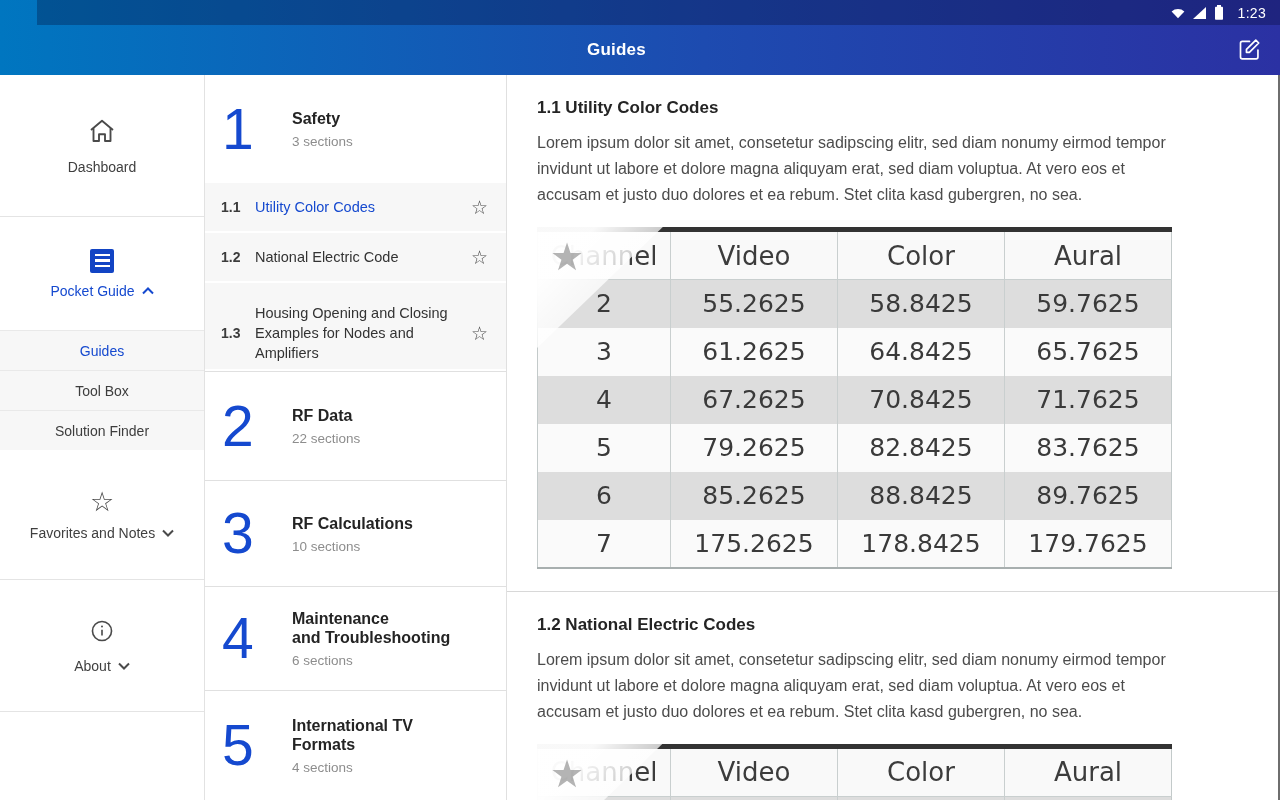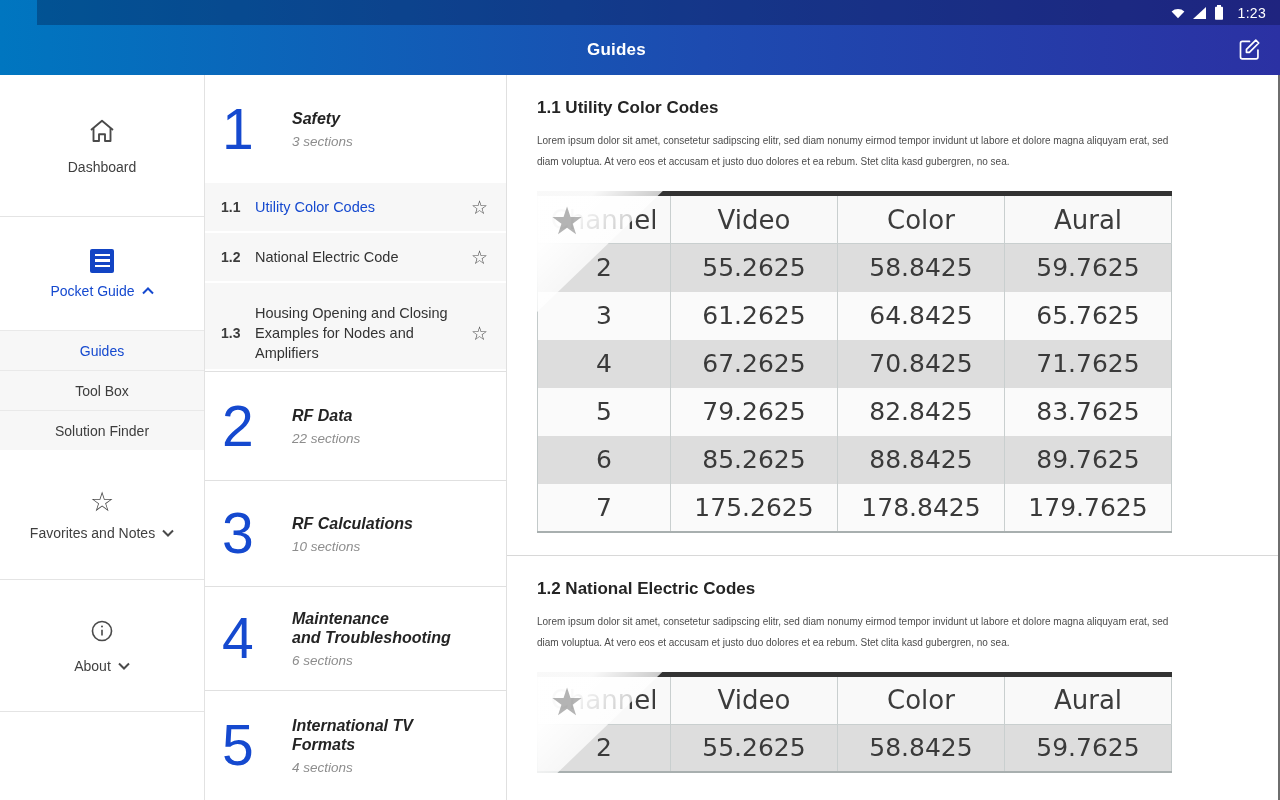--- a/index.html
+++ b/index.html
@@ -44,38 +44,38 @@
   
   .toc { width:302px; min-width:302px; border-right:1px solid #e0e0e0; background:#fff; }
   .toc-head { display:flex; align-items:center; padding-left:17px; cursor:pointer; background:#fff; }
   .toc-head.bordered { border-top:1px solid #e0e0e0; }
   .b1 { height:108px; }
   .b2 { height:109px; }
   .b3 { height:106px; }
   .b4 { height:104px; }
   .b5 { height:109px; }
   .toc-num { font-size:57px; font-weight:400; color:#1549cf; width:50px; flex:none; line-height:1; }
-  .toc-titles { margin-left:20px;font-style:italic; }
+  .toc-titles { margin-left:20px; }
   .toc-title { font-size:16px; font-weight:bold; color:#242424; line-height:19px; }
   .toc-count { font-size:13.5px; color:#8d8d8d; margin-top:6px; }
   .toc-sub { background:#f7f7f7; display:flex; align-items:center; padding:0 18px 0 16px;
              border-bottom:2px solid #ffffff; cursor:pointer; }
   .toc-sub.tall { height:88px; align-items:center; padding-top:13px; }
   .toc-sub.short { height:50px;justify-content:space-between; }
   .toc-sub:first-of-type { border-top:1px solid #ececec; }
   .sub-num { font-weight:bold; font-size:14px; color:#3c3c3c; width:34px; flex:none; }
   .sub-label { font-size:14.5px; color:#333; line-height:20px; flex:1; padding-right:10px; }
   .sub-label.active { color:#1549cf; }
   .sub-star { font-size:19px; color:#4a4a4a; flex:none; margin-left:auto;
               font-family:"DejaVu Sans",sans-serif; cursor:pointer; }
 
   
   .content { flex:1; padding-left:30px; background:#fff; }
   .section-heading { margin-top:23px; font-size:17px; font-weight:bold; color:#242424; }
-  .section-body { width:638px; font-size:10px; line-height:21px; color:#4c4c4c; margin-top:12px; }
+  .section-body { width:638px; font-size:16px; line-height:26px; color:#4c4c4c; margin-top:12px; }
   .table-wrap { position:relative; width:635px; margin-top:19px; }
   table.freq { width:100%; border-collapse:collapse; table-layout:fixed;
                border-top:5px solid #333; border-left:1px solid #c3caca;
                border-right:1px solid #c3caca; border-bottom:2px solid #a8afaf;
                font-family:"DejaVu Sans","Liberation Sans",sans-serif; }
   table.freq col.c0 { width:133px; }
   table.freq col.cn { width:167px; }
   table.freq th { height:50px; background:#f9f9f9; font-weight:normal; font-size:26px;
                   color:#3c3c3c; border-bottom:1px solid #c9cfcf; text-align:center; }
   table.freq td { height:48px; font-size:25px; color:#3a3a3a; text-align:center; }

